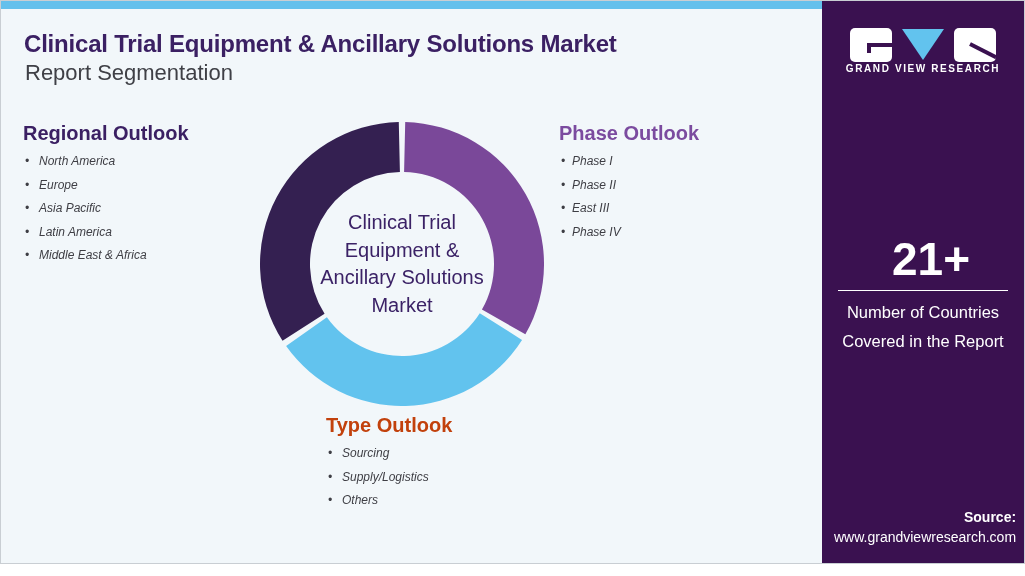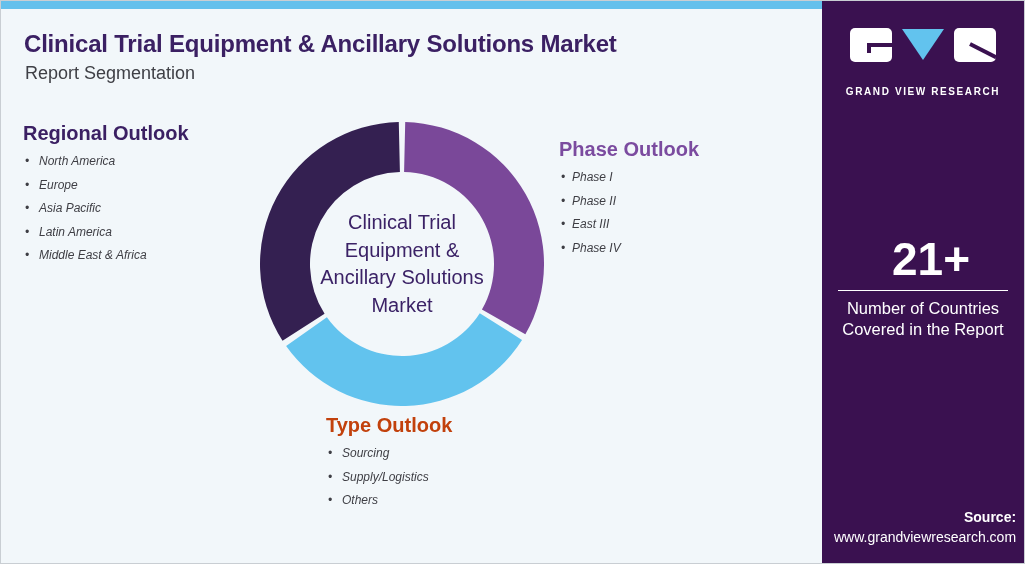--- a/index.html
+++ b/index.html
@@ -12,31 +12,31 @@
   .topbar { position:absolute; top:0; left:0; width:100%; height:8px; background:#64c0ec; }
 
   
   .page-title {
     position:absolute; left:23px; top:28px; width:790px;
     font-size:24px; font-weight:700; letter-spacing:-0.2px; color:#3b2063;
     line-height:30px;
   }
   .page-subtitle {
     position:absolute; left:24px; top:60px;
-    font-size:18px; color:#3f4046; line-height:24px;
+    font-size:22px; color:#3f4046; line-height:24px;
   }
   .outlook h2 { font-size:20px; font-weight:700; line-height:26px; margin-bottom:4px; }
   .outlook ul { list-style:none; }
   .outlook li {
     font-size:12px; color:#3e3e44; line-height:23.5px; padding-left:16px; position:relative;font-style:italic;
   }
   .outlook li::before { content:"\2022"; position:absolute; left:2px; color:#3e3e44; }
   .outlook-regional { position:absolute; left:22px; top:119px; width:230px; }
   .outlook-regional h2 { color:#3b2063; }
-  .outlook-phase { position:absolute; left:558px; top:119px; width:200px;margin-top:16px; }
+  .outlook-phase { position:absolute; left:558px; top:119px; width:200px; }
   .outlook-phase h2 { color:#7b4b9f; }
   .outlook-phase li { padding-left:13px; }
   .outlook-type { position:absolute; left:325px; top:411px; width:230px; }
   .outlook-type h2 { color:#c2410c; }
 
   
   .donut-wrap { position:absolute; left:259px; top:121px; width:284px; height:284px; }
   .donut-wrap svg { position:absolute; left:0; top:0; }
   .donut-center-label {
     position:absolute; left:50%; top:50%; transform:translate(-50%,-50%);
@@ -59,26 +59,26 @@
   .r-cut {
     position:absolute; left:16px; top:14px; width:34px; height:4px; background:#3a1150;
     transform:rotate(27deg); transform-origin:left center;
   }
   .logo-v {
     width:0; height:0; margin-top:1px;
     border-left:21px solid transparent; border-right:21px solid transparent;
     border-top:31px solid #62c3ee;
   }
   .brand {
-    margin-top:24px; font-size:10px; font-weight:700; letter-spacing:1.6px; color:#ffffff;
+    margin-top:1px; font-size:10px; font-weight:700; letter-spacing:1.6px; color:#ffffff;
   }
   .stat { position:absolute; top:234px; left:0; width:100%; text-align:center; }
   .stat-value { font-size:46px; font-weight:700; line-height:48px;padding-left:16px; }
   .stat-divider { width:170px; height:1px; background:#ffffff; margin:7px auto 7px auto; }
-  .stat-caption { font-size:16.5px; line-height:21px; width:182px; margin:0 auto; }
+  .stat-caption { font-size:16.5px; line-height:29px; width:182px; margin:0 auto; }
   .source { position:absolute; left:12px; bottom:16px; text-align:left; }
   .source-label { font-size:14px; font-weight:700; line-height:20px;text-align:right; }
   .source-url { font-size:14px; line-height:20px; }
 </style>
 </head>
 <body>
 
 <div class="card">
   <div class="topbar"></div>
 

